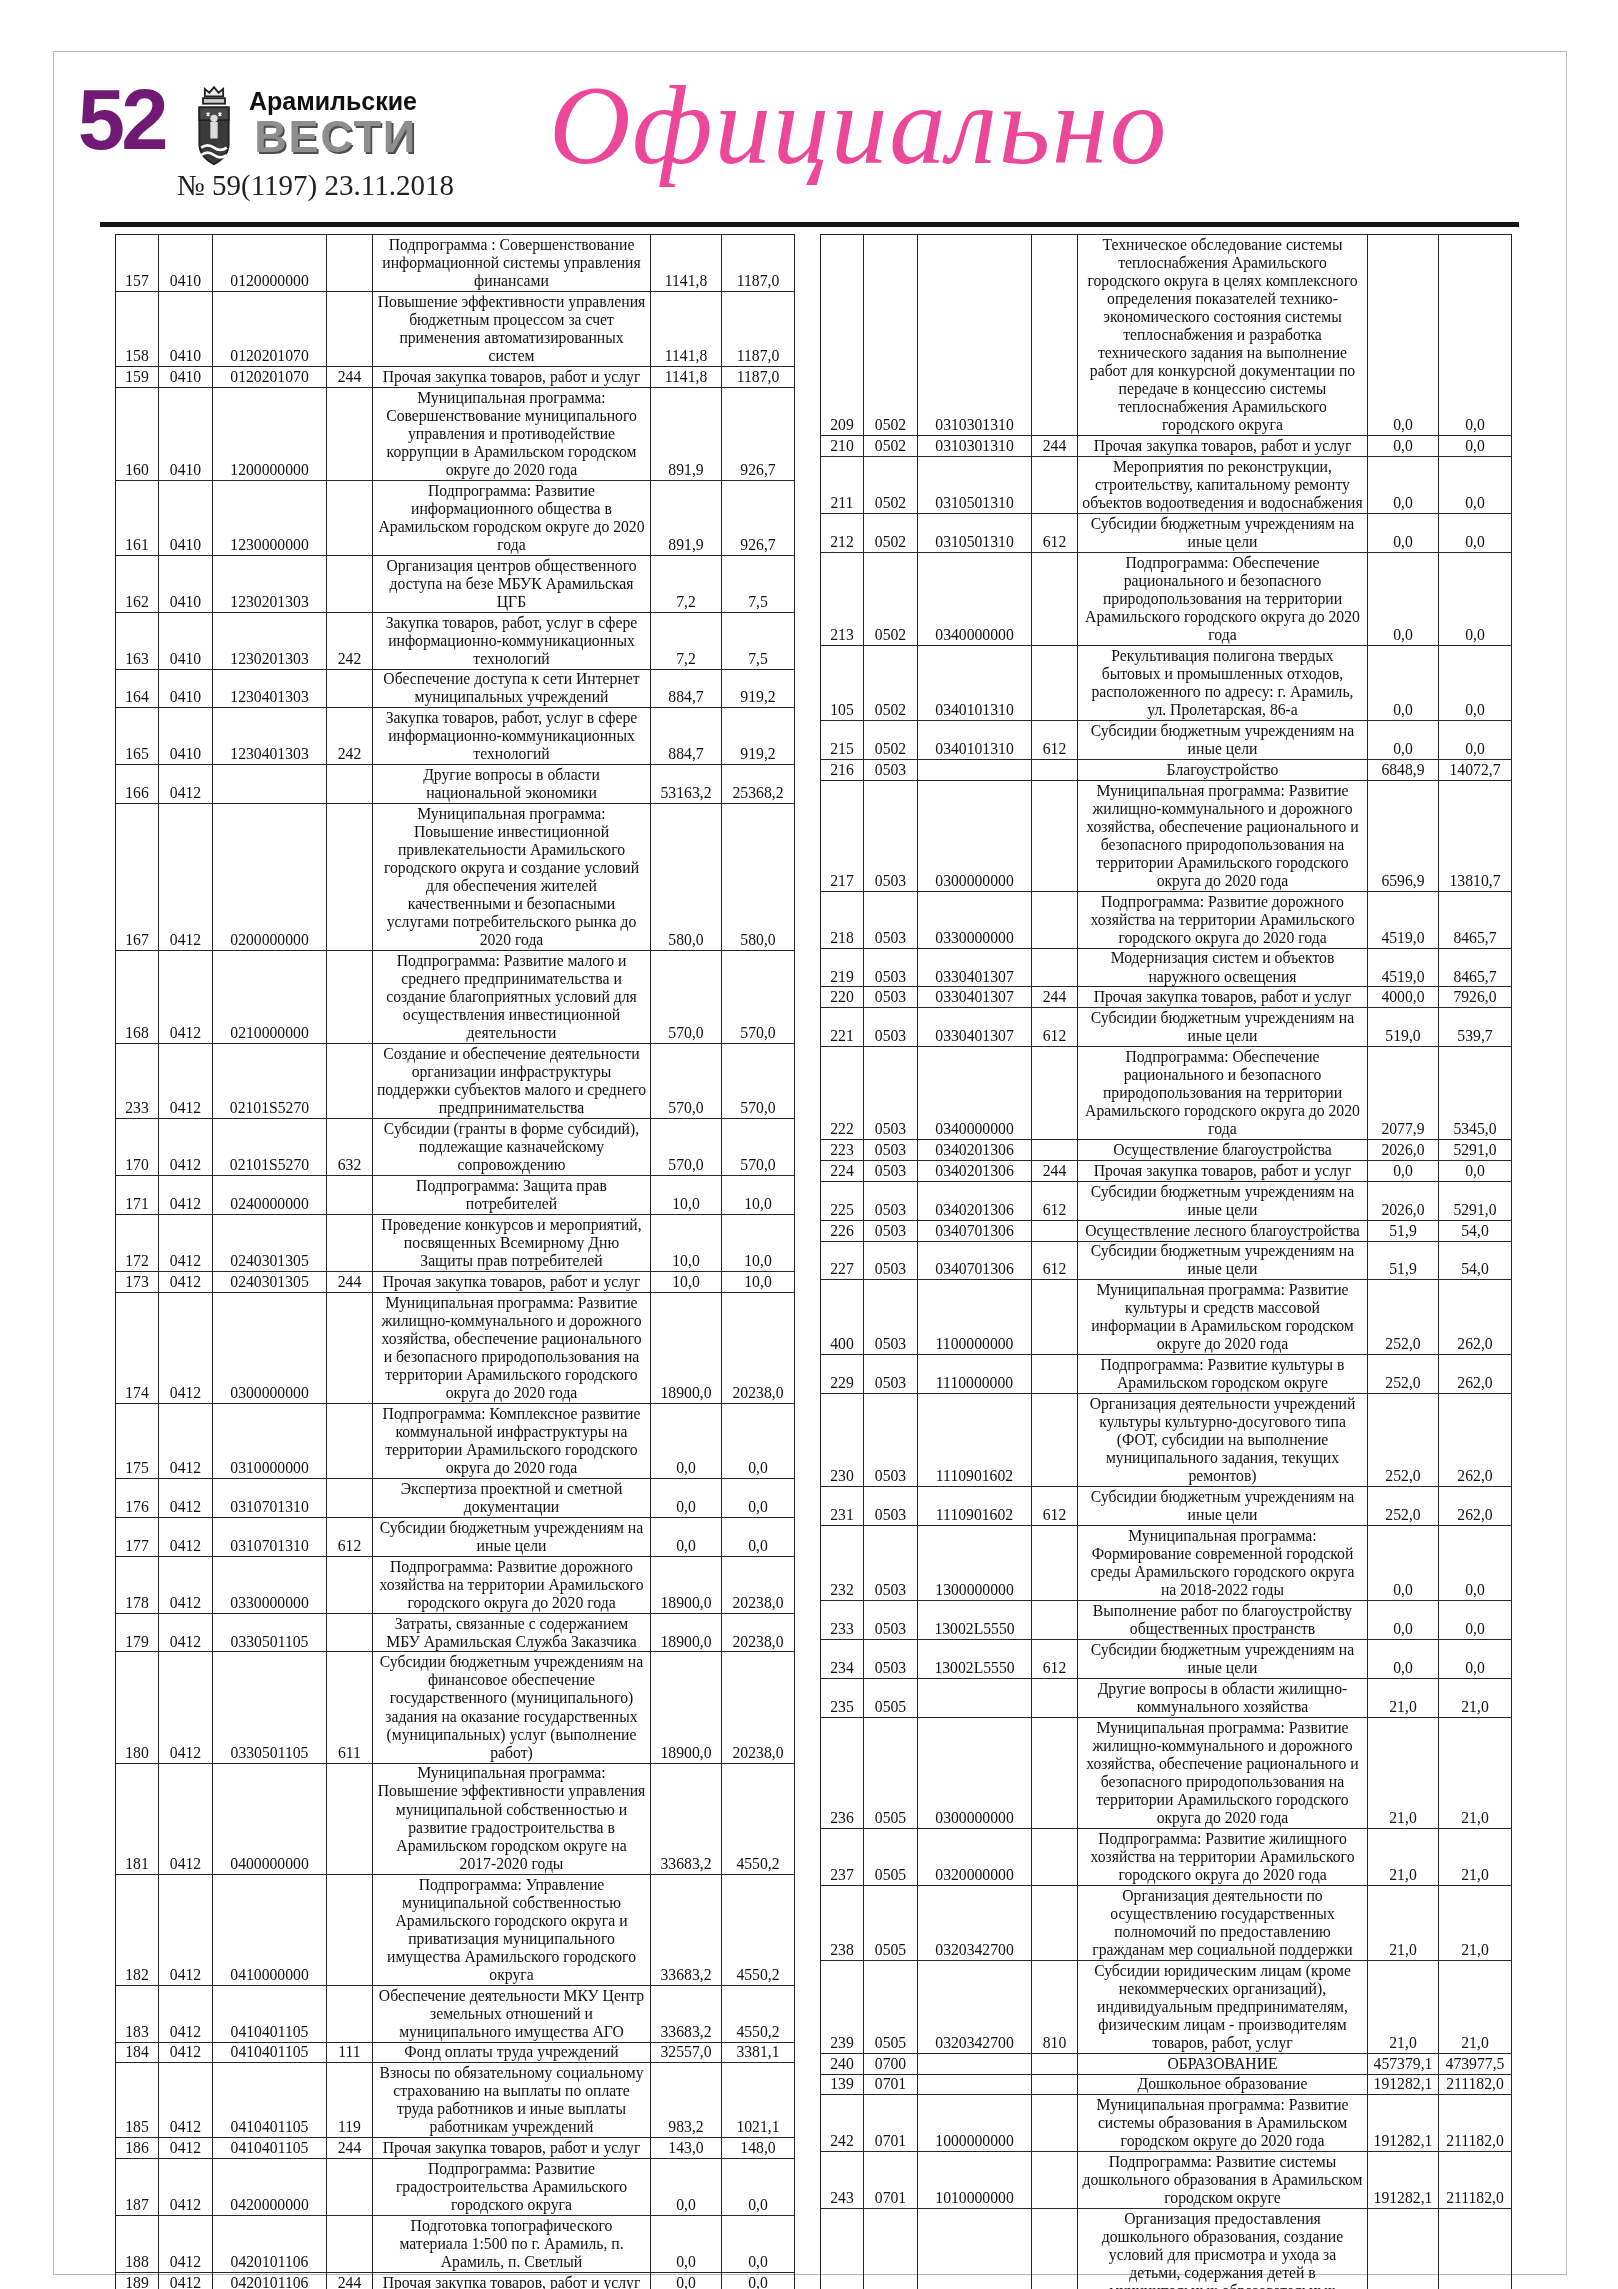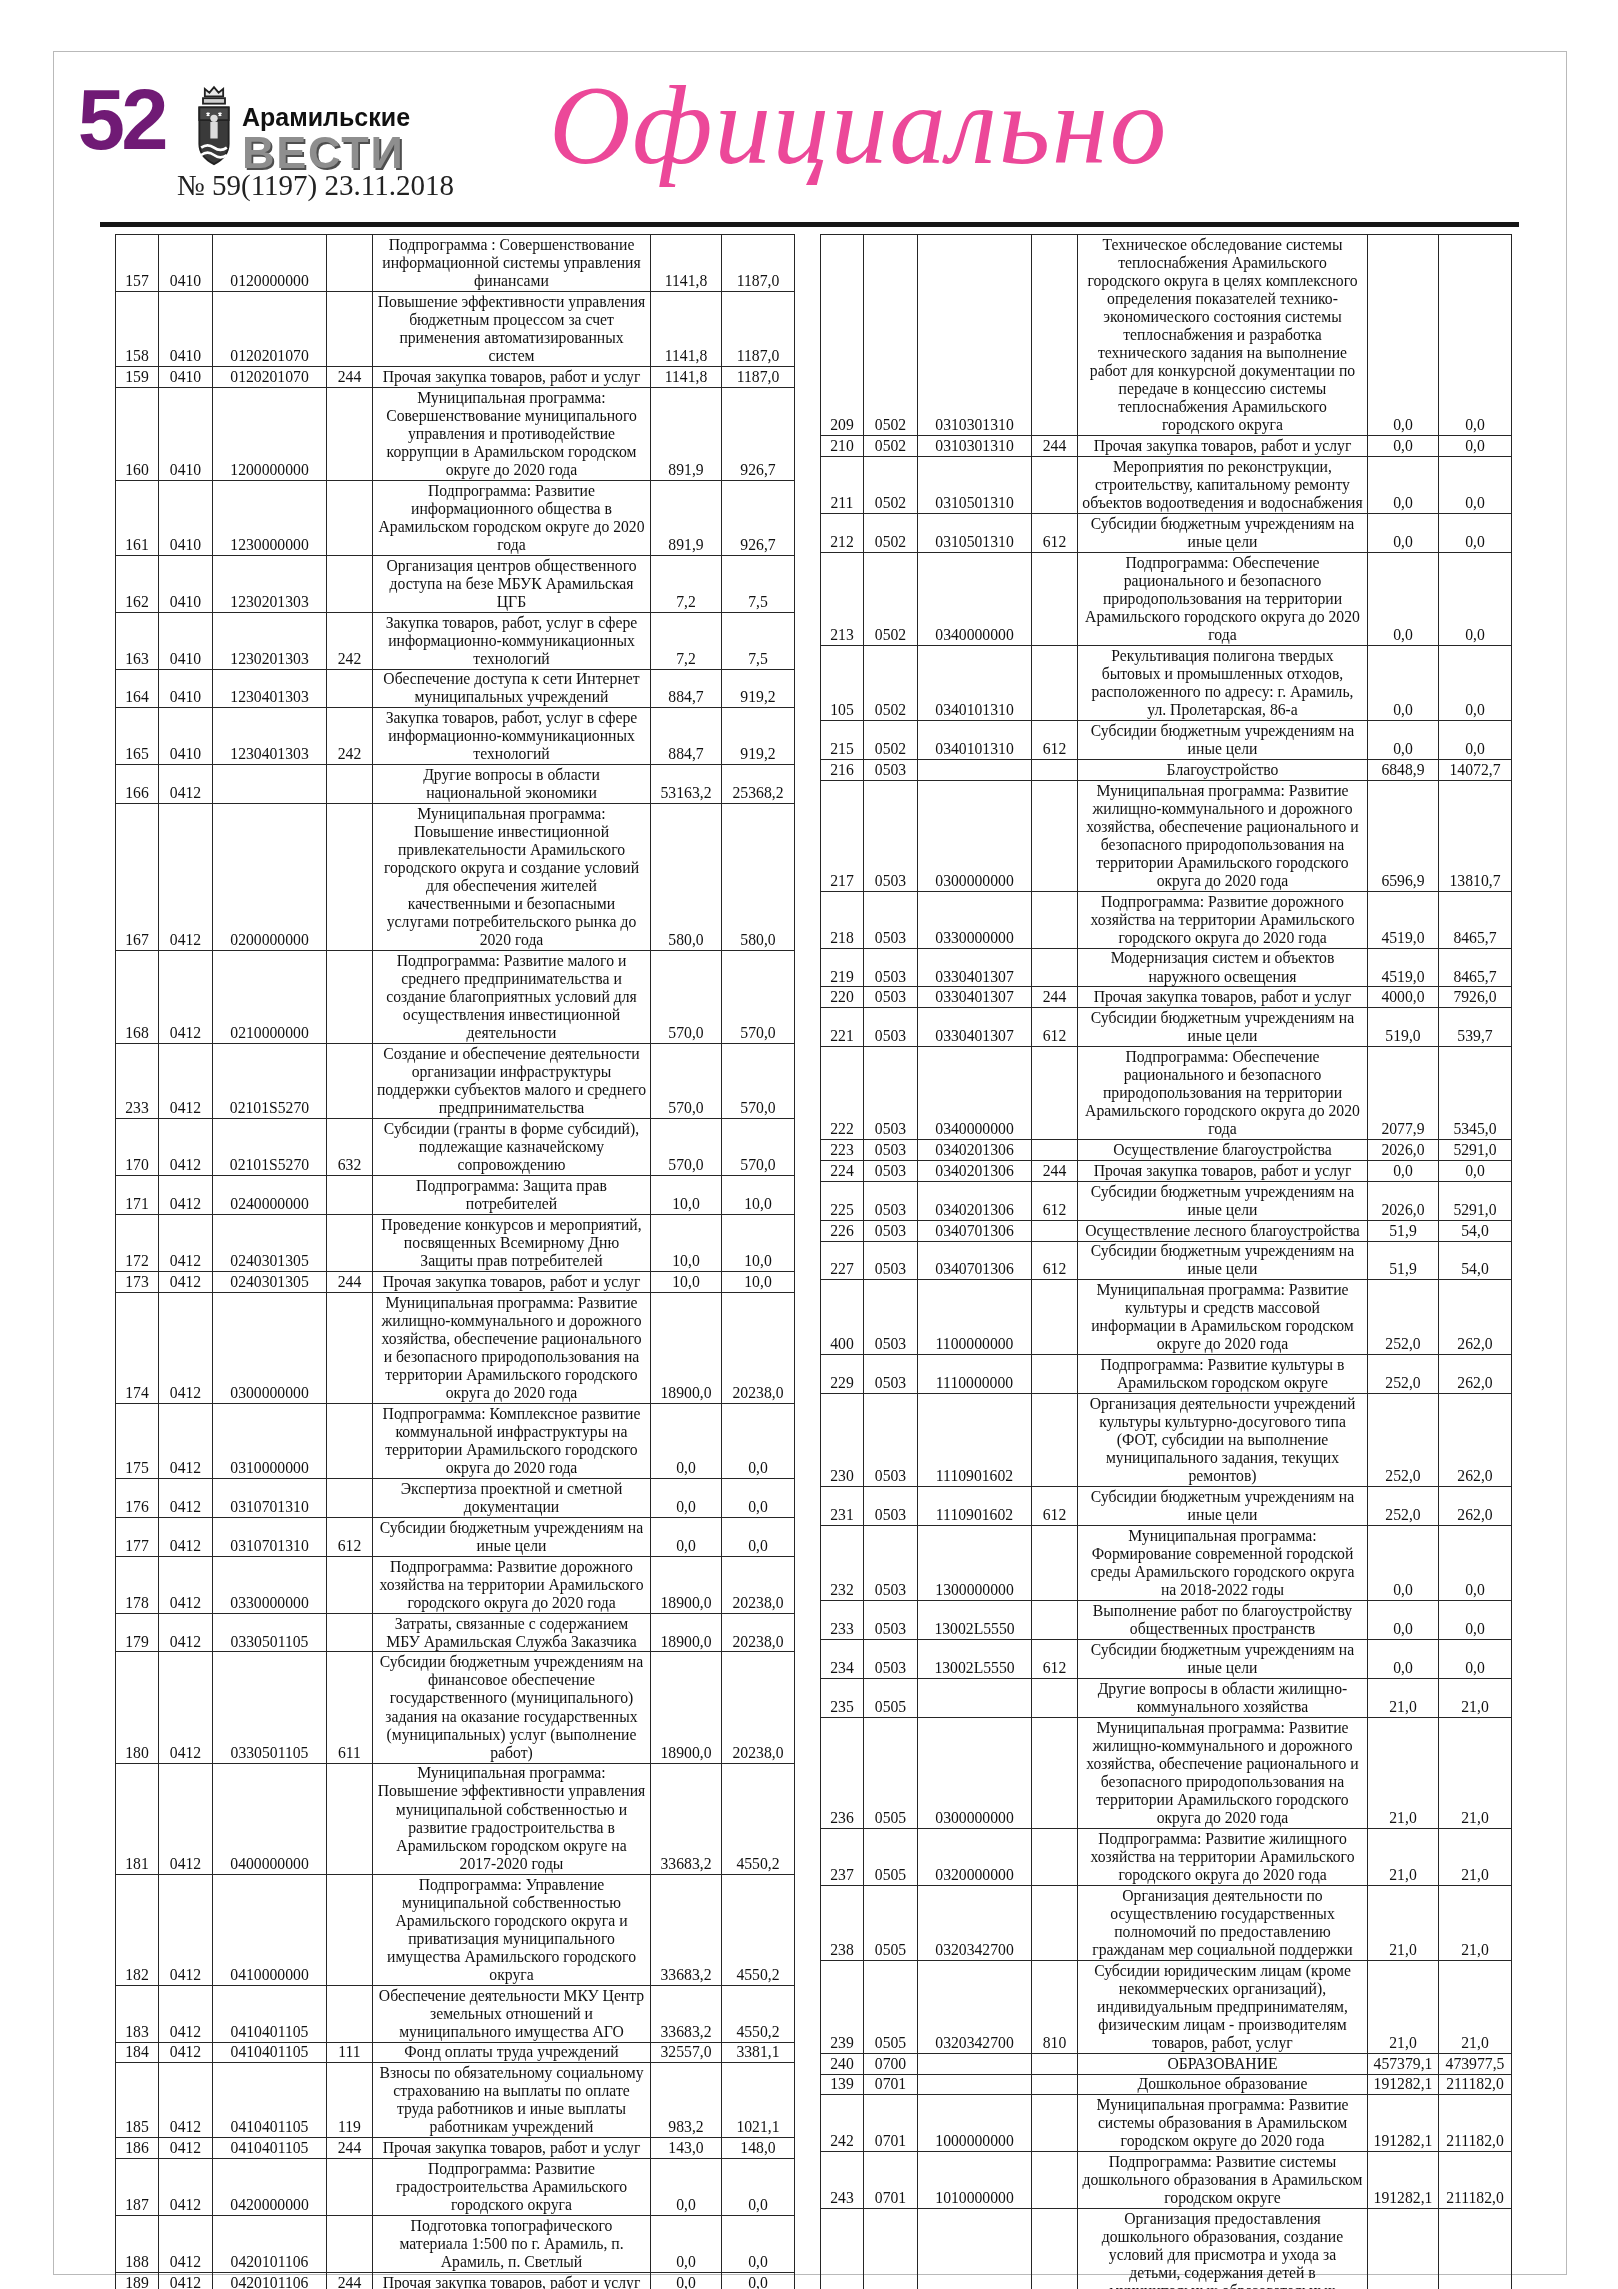--- a/index.html
+++ b/index.html
@@ -12,21 +12,21 @@
     border:0.9px solid #b9b9b9;pointer-events:none;
   }
   
   .masthead{position:absolute;left:74px;top:81px;height:120px;}
   .page-number{
     position:absolute;left:3.7px;top:-3.7px;
     font-family:Liberation Sans, sans-serif;font-weight:bold;font-size:85px;line-height:1;
     letter-spacing:-3.7px;color:#701a75;
   }
   .crest{position:absolute;left:118px;top:1.8px;}
-  .brand{position:absolute;left:168px;top:5.5px;width:175px;text-align:left;margin-top:16px;}
+  .brand{position:absolute;left:168px;top:5.5px;width:175px;text-align:right;}
   .brand-top{
     font-family:"Liberation Sans", sans-serif;font-weight:bold;font-size:25px;
     color:#111;white-space:nowrap;
   }
   .brand-bottom{
     font-family:"Liberation Sans", sans-serif;font-weight:bold;font-size:45px;
     line-height:.92;color:#8e8e8e;letter-spacing:1.8px;
     text-shadow:1.8px 1.8px 0 #4e4e4e;white-space:nowrap;
   }
   .issue-line{

